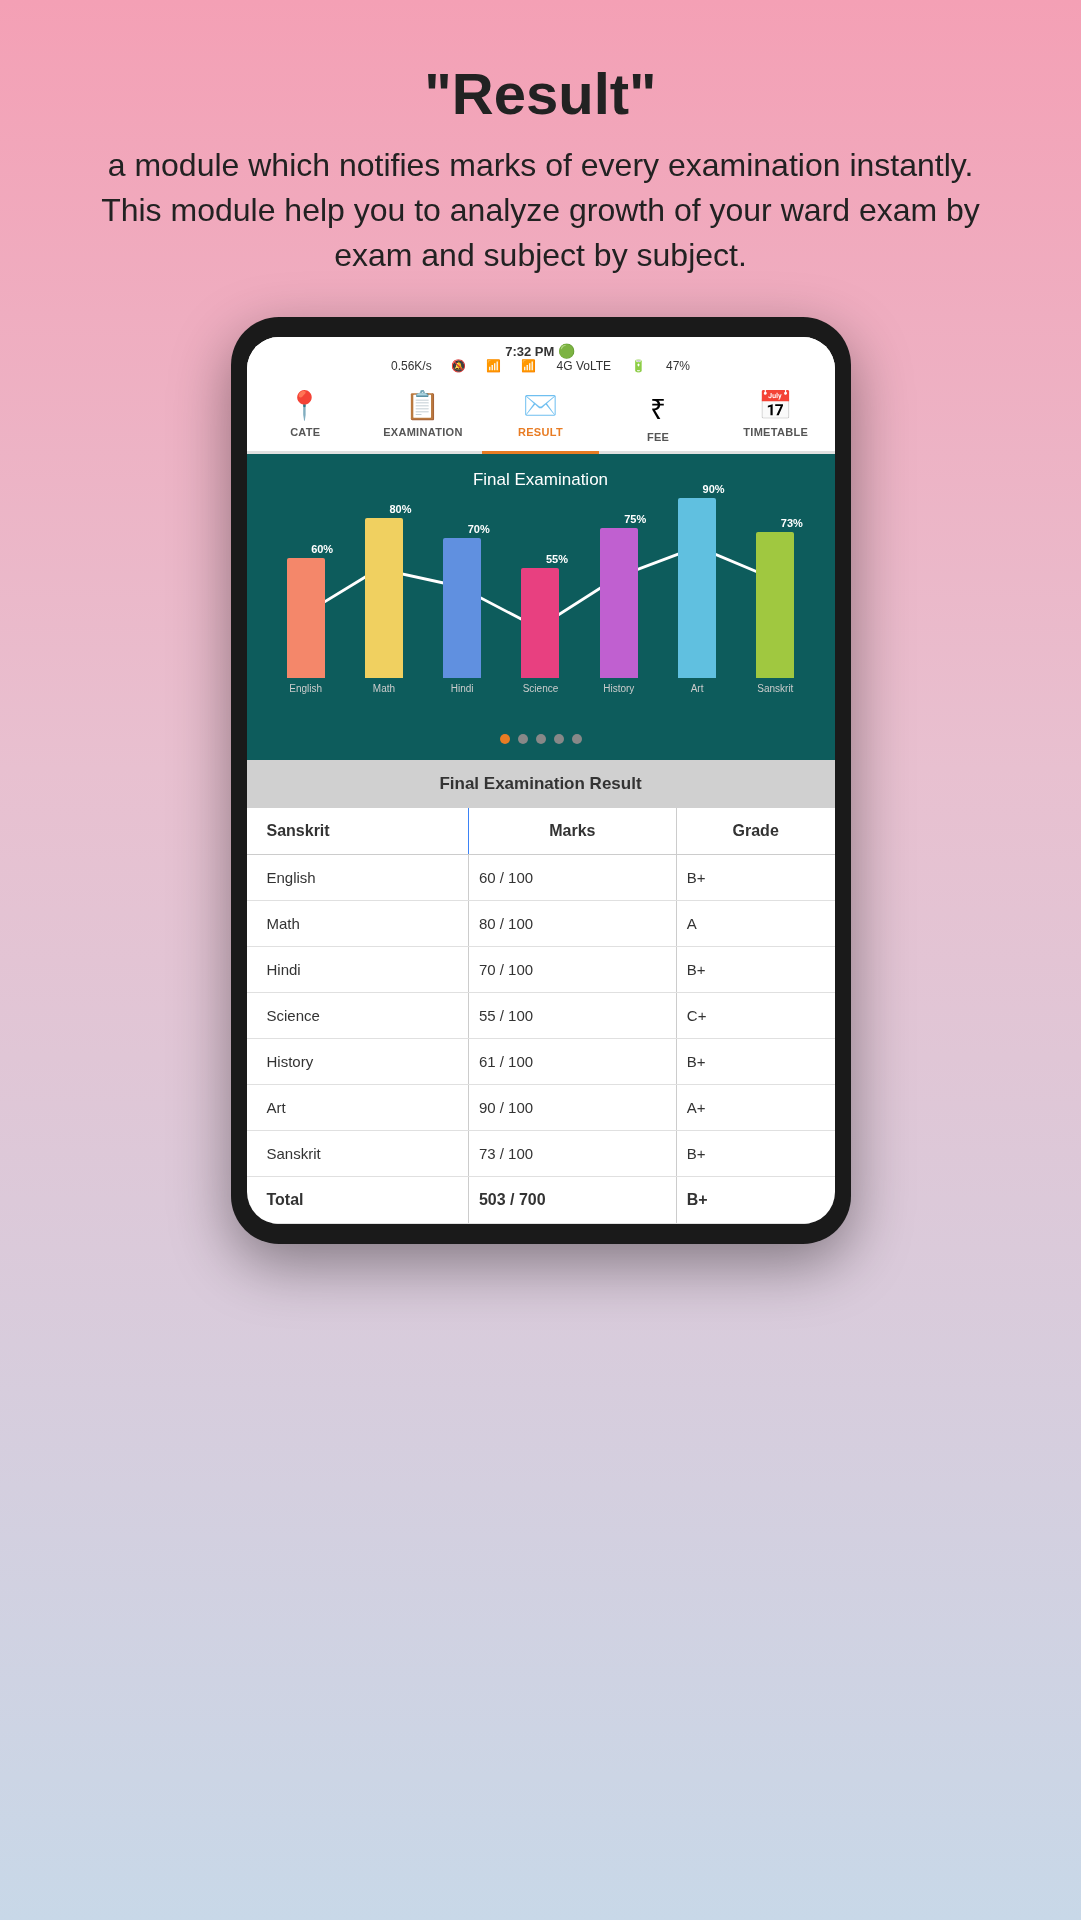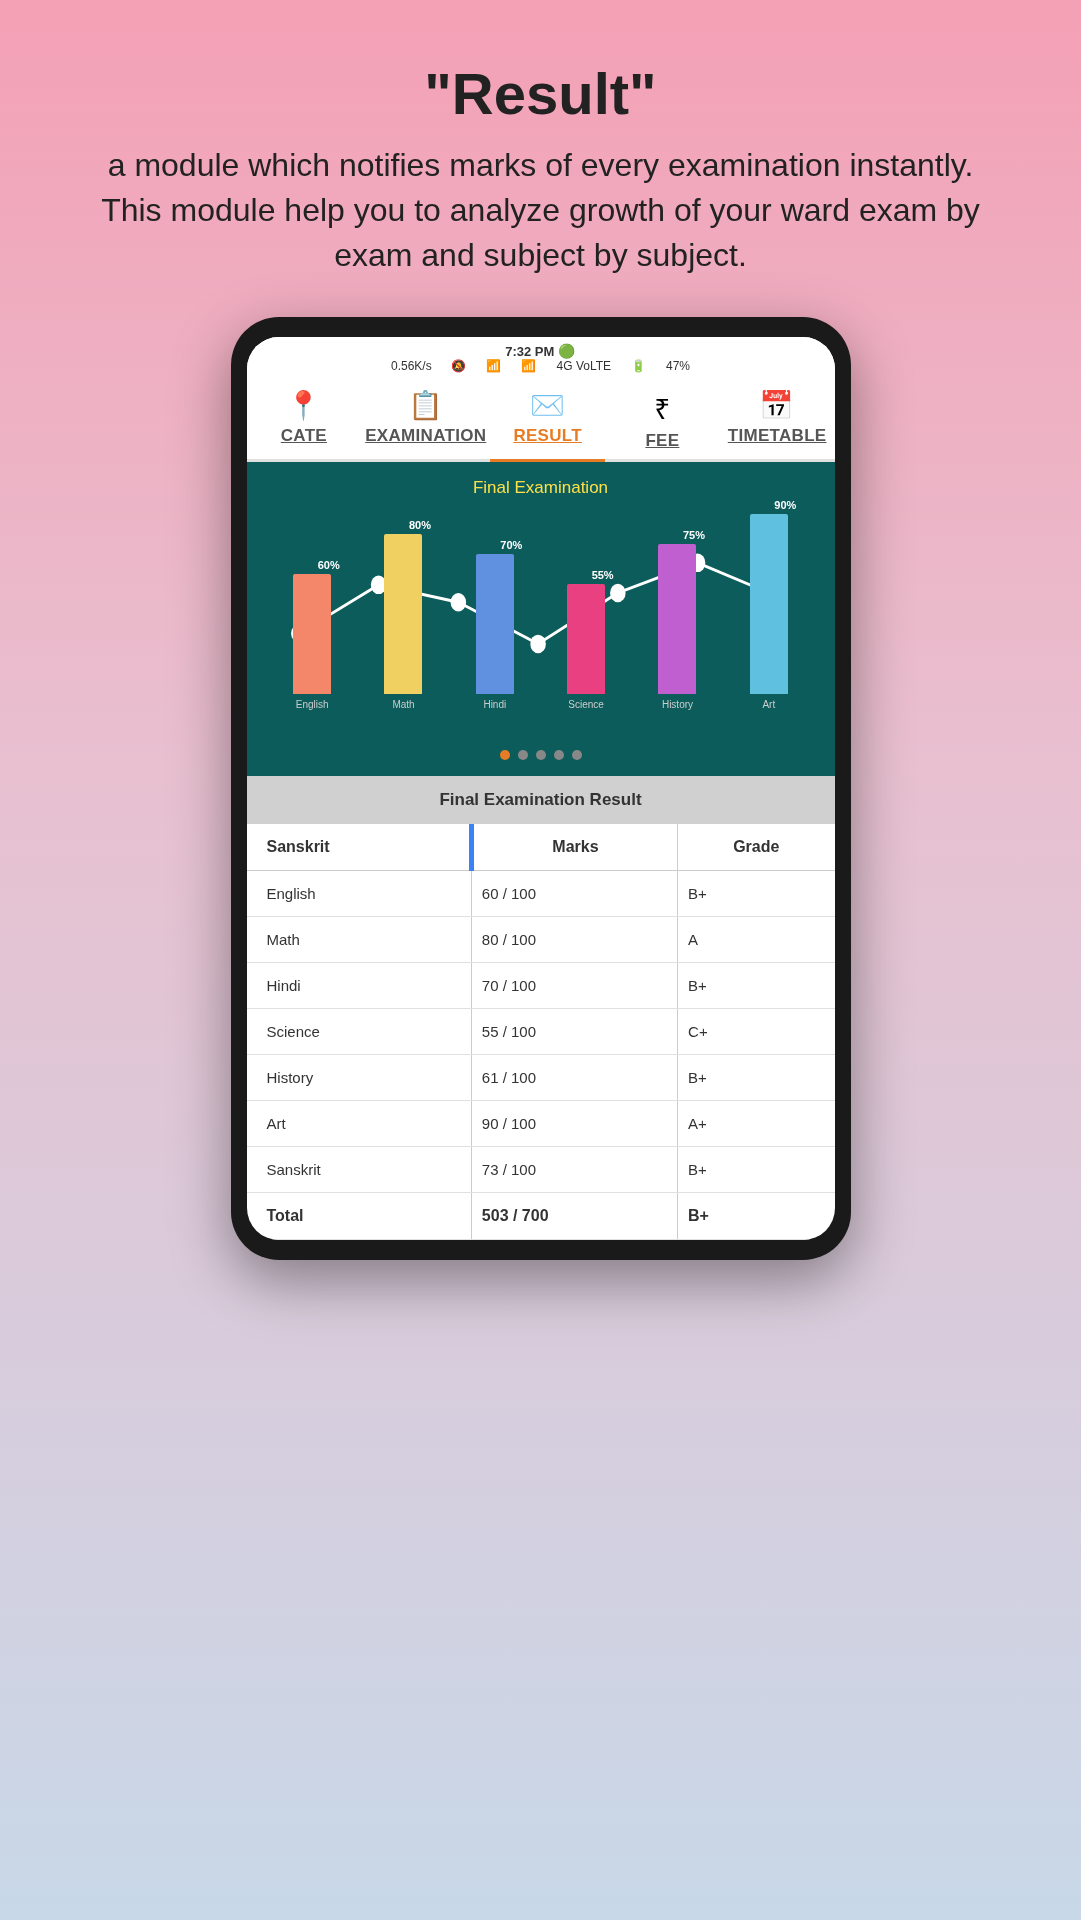--- a/index.html
+++ b/index.html
@@ -77,38 +77,37 @@
     .nav-item.active::after {
       content: '';
       position: absolute;
       bottom: -3px;
       left: 0; right: 0;
       height: 3px;
       background: #e87c24;
     }
     .nav-icon { font-size: 28px; margin-bottom: 4px; }
     .nav-label {
-      font-size: 17px;
+      font-size: 11px;
       color: #555;
       font-weight: 600;
       letter-spacing: 0.3px;
-      text-decoration: underline;
     }
     .nav-item.active .nav-label { color: #e87c24; }
 
     
     .chart-area {
       background: #0d5c5c;
       padding: 16px 12px 16px;
     }
     .chart-title {
       text-align: center;
-      color: #fde047;
+      color: #ffffff;
       font-size: 17px;
-      margin-bottom: 22px;
+      margin-bottom: 14px;
     }
     .chart-container {
       position: relative;
       height: 220px;
       display: flex;
       align-items: flex-end;
       padding: 30px 8px 30px;
     }
     .chart-bars {
       display: flex;
@@ -194,21 +193,21 @@
       color: #333;
       border-bottom: 1px solid #e0e0e0;
       text-align: left;
     }
     tr:last-child td {
       font-weight: 700;
       font-size: 16px;
     }
     td:first-child, th:first-child { text-align: left; padding-left: 20px; }
     td:nth-child(2), th:nth-child(2) { border-left: 1px solid #ccc; border-right: 1px solid #ccc; }
-    th:nth-child(2) { border-left: 5px solid #3b82f6; border-right: 1px solid #ccc; }
+    th:nth-child(2) { border-left: 1px solid #3b82f6; border-right: 1px solid #ccc; }
     td:last-child, th:last-child { border-left: 0; }
   </style>
 </head>
 <body>
 
 <div class="header-text">
   <span class="title">"Result"</span>
   <span class="subtitle">a module which notifies marks of every examination instantly. This module help you to analyze growth of your ward exam by exam and subject by subject.</span>
 </div>
 
@@ -293,20 +292,25 @@
           </div>
           <div class="bar-group">
             <span class="bar-pct">75%</span>
             <div class="bar" style="height:150px; background:#c060d0;"></div>
             <span class="bar-label">History</span>
           </div>
           <div class="bar-group">
             <span class="bar-pct">90%</span>
             <div class="bar" style="height:180px; background:#60c0e0;"></div>
             <span class="bar-label">Art</span>
+          </div>
+          <div class="bar-group">
+            <span class="bar-pct">73%</span>
+            <div class="bar" style="height:146px; background:#a0c840;"></div>
+            <span class="bar-label">Sanskrit</span>
           </div>
         </div>
       </div>
 
       <div class="chart-dots">
         <div class="chart-dot active"></div>
         <div class="chart-dot"></div>
         <div class="chart-dot"></div>
         <div class="chart-dot"></div>
         <div class="chart-dot"></div>

